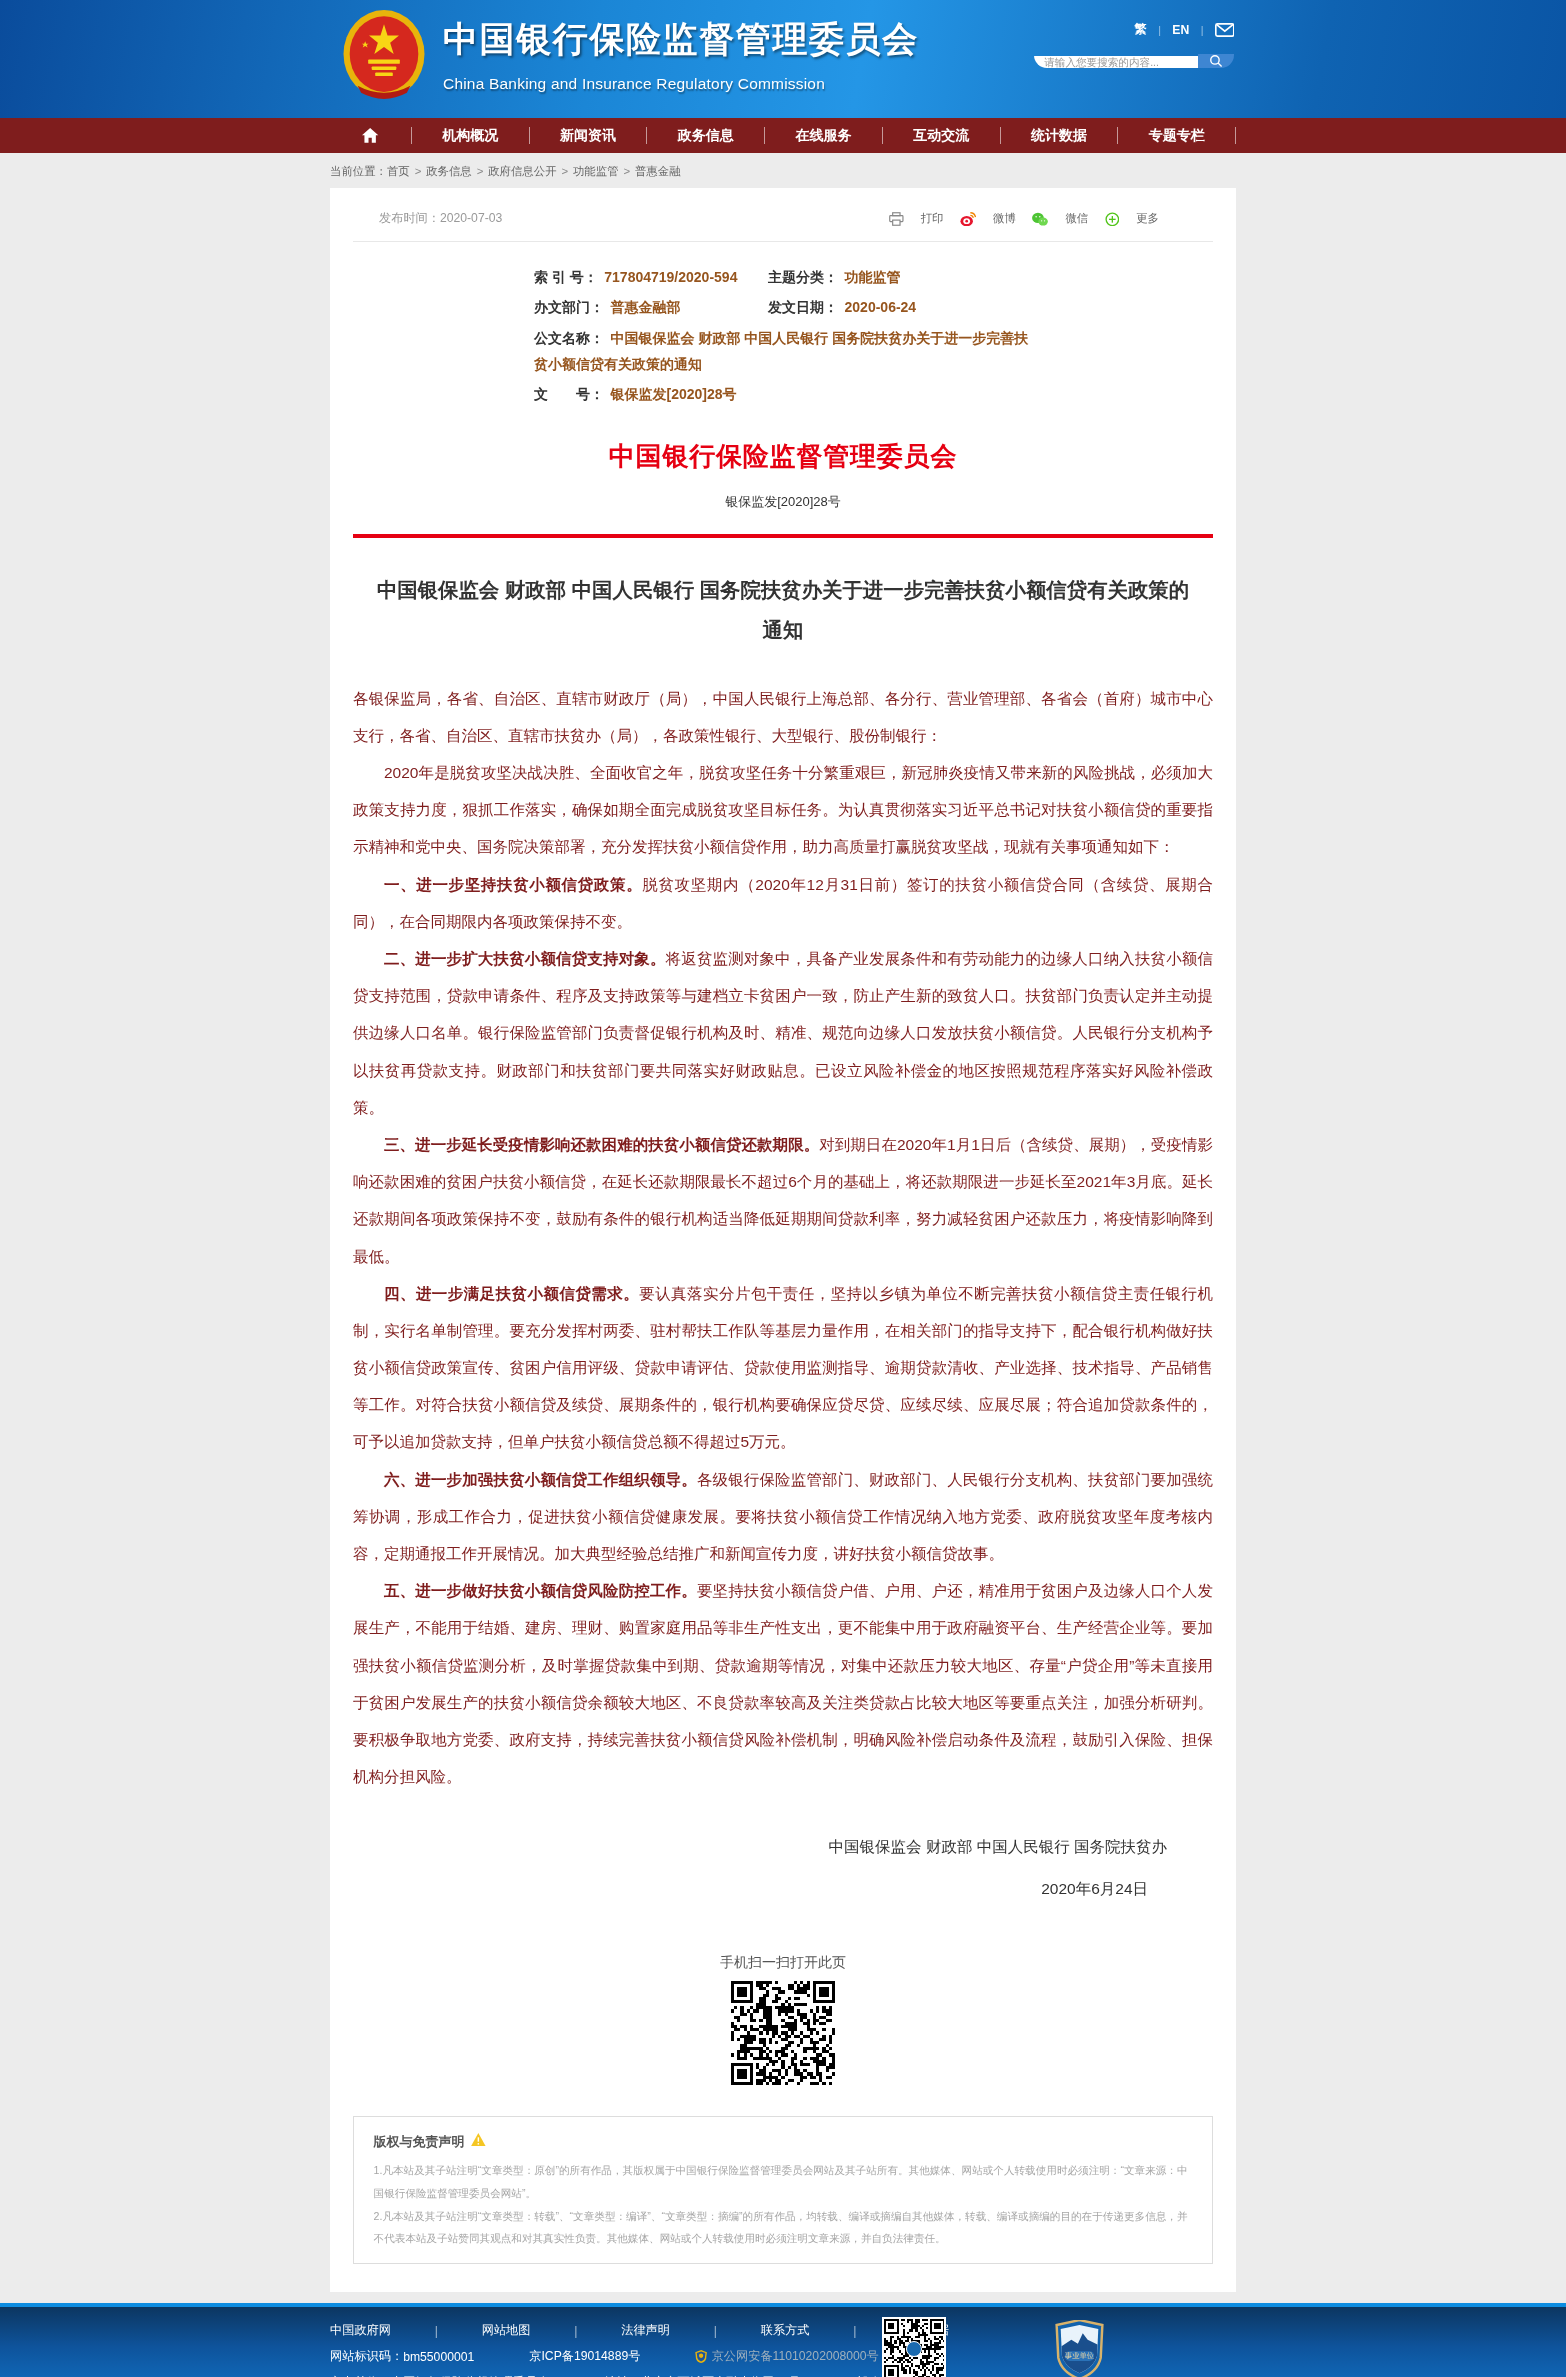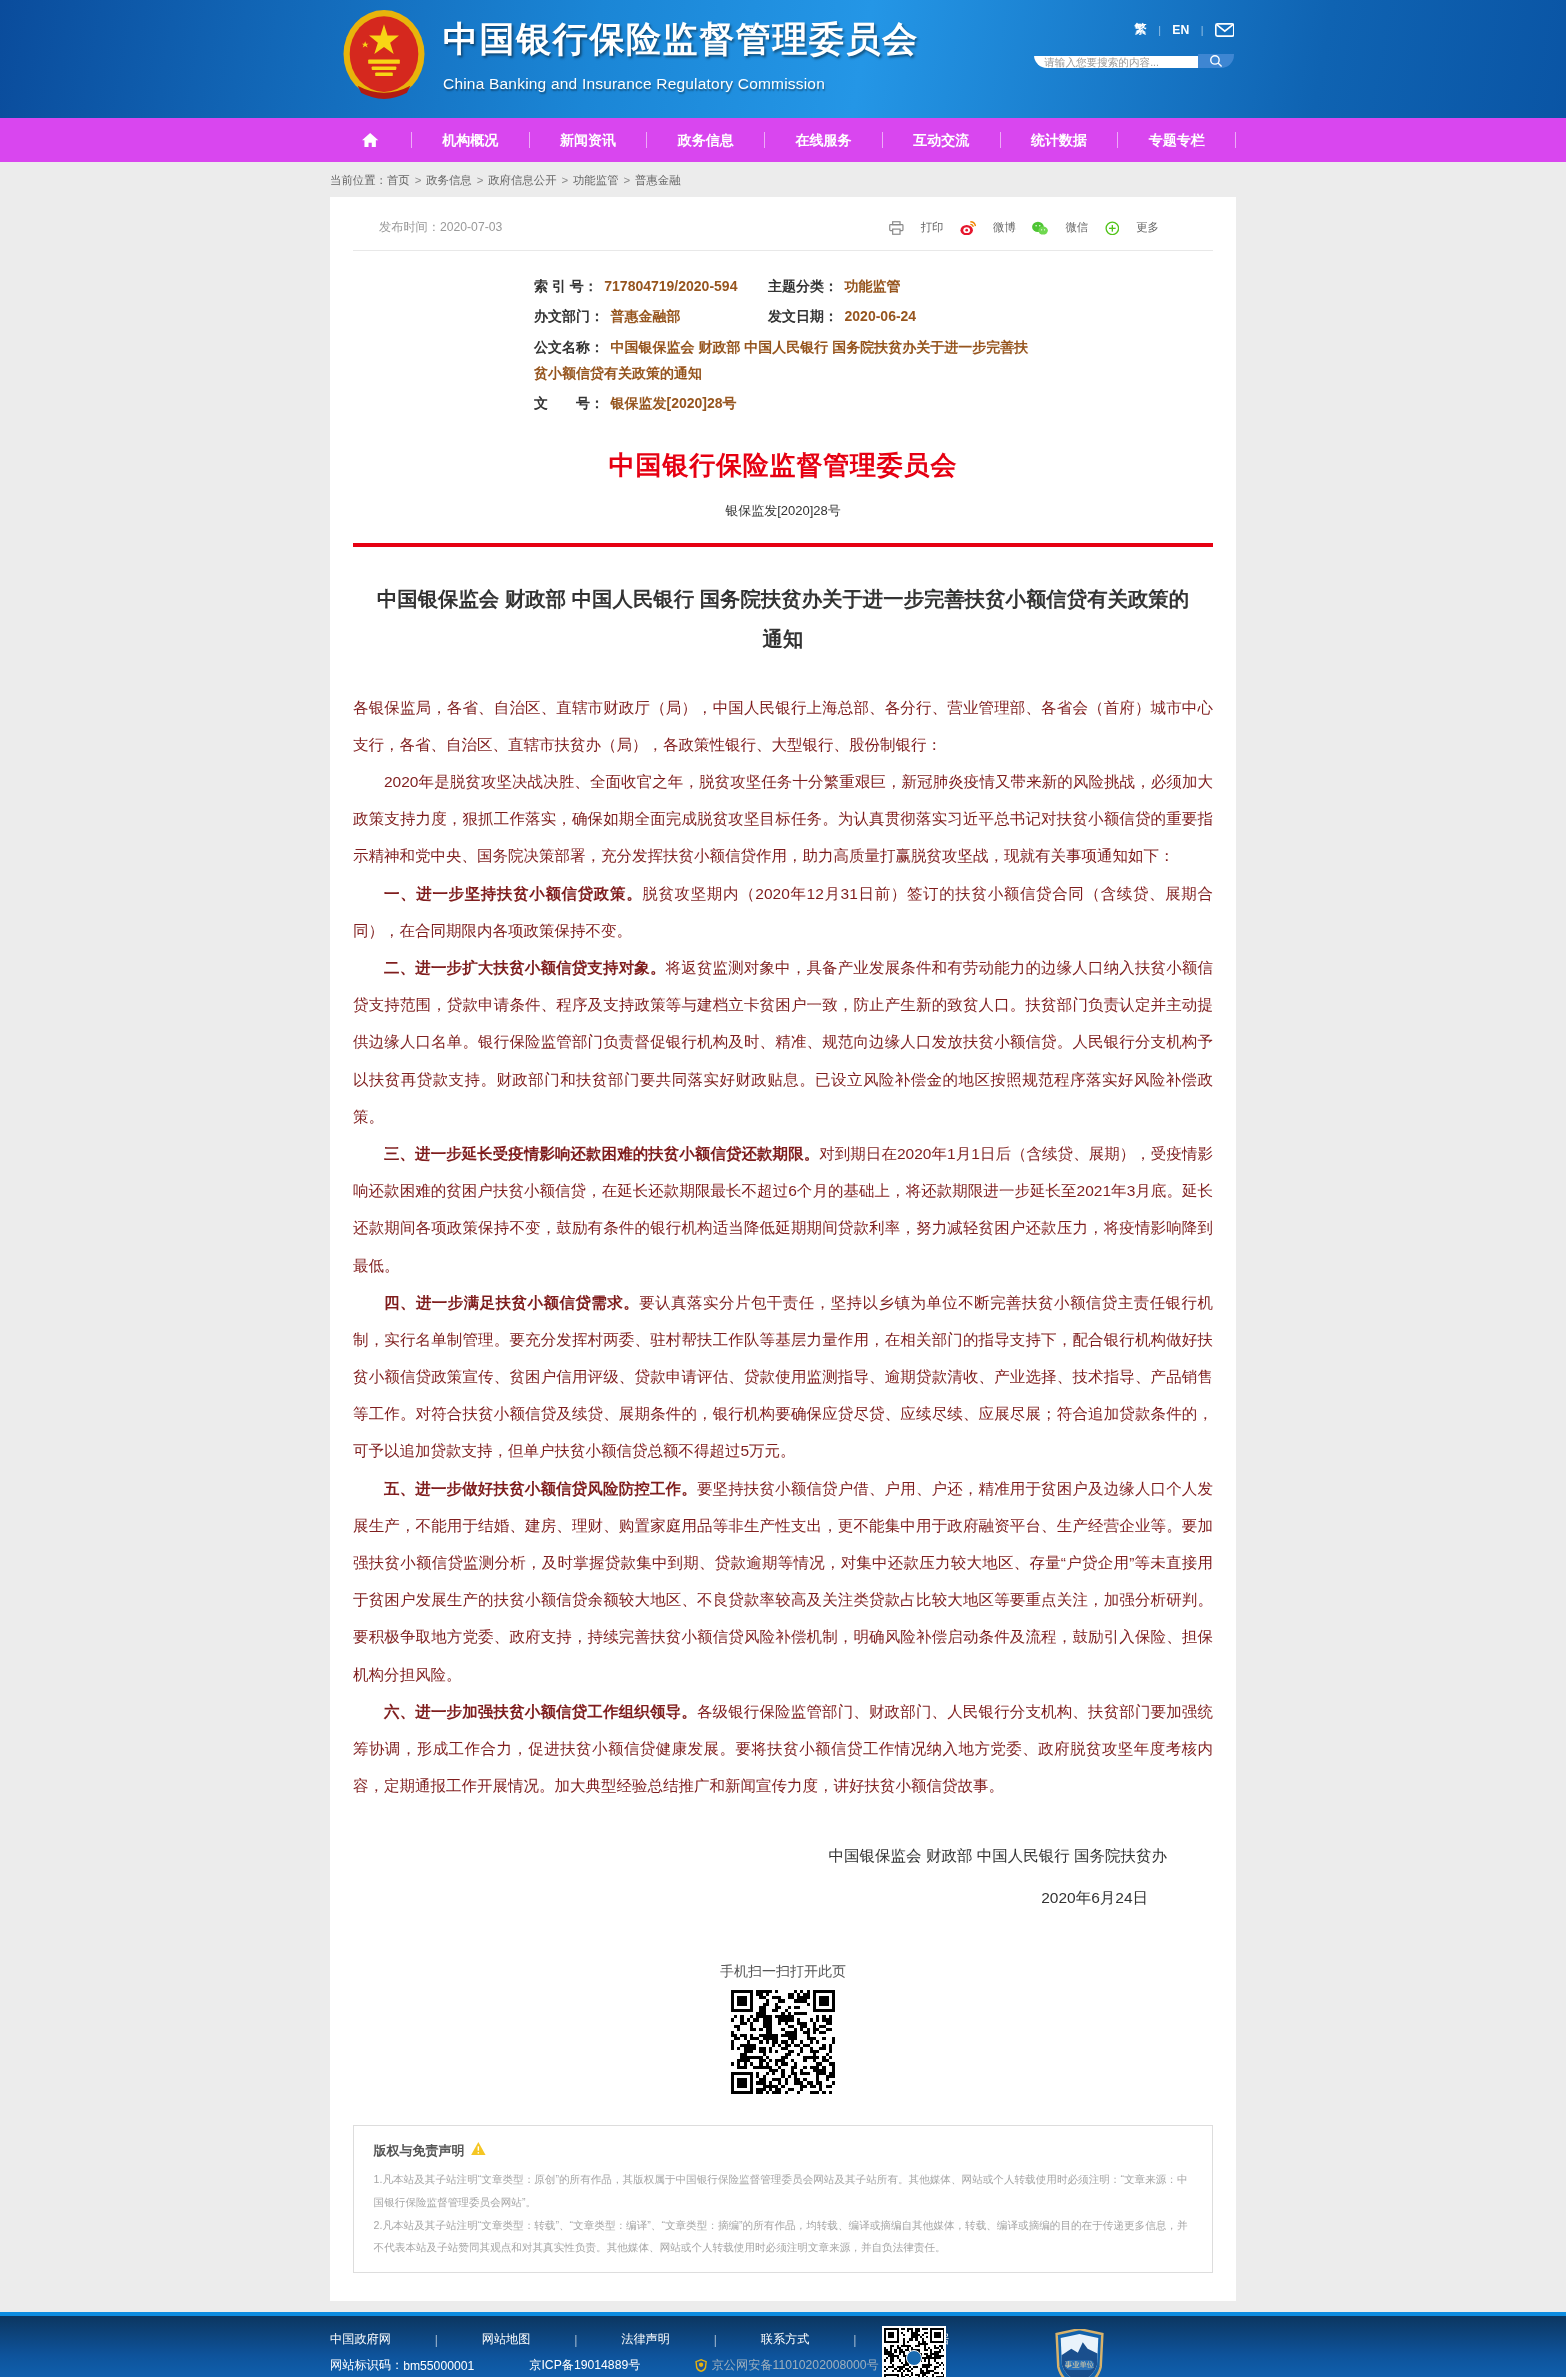--- a/index.html
+++ b/index.html
@@ -17,21 +17,21 @@
   .lang-row { display:flex; align-items:center; justify-content:flex-end; color:#fff; font-size:12.2px; gap:11.4px; }
   .lang-sep { color:rgba(255,255,255,.55); font-size:10.6px; }
   .lang-link { cursor:pointer; font-weight:bold; }
   .mail-icon svg { display:block; }
   .search-box { margin-top:0; display:flex; width:200px; height:30px; border-radius:13px; overflow:hidden;align-items:flex-end; }
   .search-input { flex:1; border:none; outline:none; padding:0 9.8px; font-size:10.6px; color:#333; background:#fff; }
   .search-input::placeholder { color:#999; }
   .search-btn { width:36px; background:#3e86d2; border:none; cursor:pointer; display:flex; align-items:center; justify-content:center; }
 
   
-  .nav-bar { height:44px; background:#d946ef; }
+  .nav-bar { height:35px; background:#7f1d1d; }
   .nav-inner { width:906px; margin:0 auto; display:flex; align-items:center; height:100%; }
   .nav-item { color:#fff; font-weight:bold; font-size:14px; text-align:center; flex:1; cursor:pointer;
               border-right:0.8px solid rgba(255,255,255,.55); line-height:16.3px; height:16.3px; }
   .nav-home { flex:0 0 82px; }
   .nav-home svg { vertical-align:-2.4px; }
 
   
   .breadcrumb { width:906px; margin:0 auto; padding:10.6px 0 9px; font-size:11.4px; color:#666; }
   .crumb-link { cursor:pointer;margin-top:21px; }
   .crumb-sep { margin:0 4.9px; color:#888; }
@@ -231,22 +231,22 @@
     <div class="red-rule"></div>
 
     <h1 class="article-title">中国银保监会 财政部 中国人民银行 国务院扶贫办关于进一步完善扶贫小额信贷有关政策的通知</h1>
     <div class="article-body" id="article-body">
         <p>各银保监局，各省、自治区、直辖市财政厅（局），中国人民银行上海总部、各分行、营业管理部、各省会（首府）城市中心支行，各省、自治区、直辖市扶贫办（局），各政策性银行、大型银行、股份制银行：</p>
         <p class="indent">2020年是脱贫攻坚决战决胜、全面收官之年，脱贫攻坚任务十分繁重艰巨，新冠肺炎疫情又带来新的风险挑战，必须加大政策支持力度，狠抓工作落实，确保如期全面完成脱贫攻坚目标任务。为认真贯彻落实习近平总书记对扶贫小额信贷的重要指示精神和党中央、国务院决策部署，充分发挥扶贫小额信贷作用，助力高质量打赢脱贫攻坚战，现就有关事项通知如下：</p>
         <p class="indent"><b>一、进一步坚持扶贫小额信贷政策。</b>脱贫攻坚期内（2020年12月31日前）签订的扶贫小额信贷合同（含续贷、展期合同），在合同期限内各项政策保持不变。</p>
         <p class="indent"><b>二、进一步扩大扶贫小额信贷支持对象。</b>将返贫监测对象中，具备产业发展条件和有劳动能力的边缘人口纳入扶贫小额信贷支持范围，贷款申请条件、程序及支持政策等与建档立卡贫困户一致，防止产生新的致贫人口。扶贫部门负责认定并主动提供边缘人口名单。银行保险监管部门负责督促银行机构及时、精准、规范向边缘人口发放扶贫小额信贷。人民银行分支机构予以扶贫再贷款支持。财政部门和扶贫部门要共同落实好财政贴息。已设立风险补偿金的地区按照规范程序落实好风险补偿政策。</p>
         <p class="indent"><b>三、进一步延长受疫情影响还款困难的扶贫小额信贷还款期限。</b>对到期日在2020年1月1日后（含续贷、展期），受疫情影响还款困难的贫困户扶贫小额信贷，在延长还款期限最长不超过6个月的基础上，将还款期限进一步延长至2021年3月底。延长还款期间各项政策保持不变，鼓励有条件的银行机构适当降低延期期间贷款利率，努力减轻贫困户还款压力，将疫情影响降到最低。</p>
         <p class="indent"><b>四、进一步满足扶贫小额信贷需求。</b>要认真落实分片包干责任，坚持以乡镇为单位不断完善扶贫小额信贷主责任银行机制，实行名单制管理。要充分发挥村两委、驻村帮扶工作队等基层力量作用，在相关部门的指导支持下，配合银行机构做好扶贫小额信贷政策宣传、贫困户信用评级、贷款申请评估、贷款使用监测指导、逾期贷款清收、产业选择、技术指导、产品销售等工作。对符合扶贫小额信贷及续贷、展期条件的，银行机构要确保应贷尽贷、应续尽续、应展尽展；符合追加贷款条件的，可予以追加贷款支持，但单户扶贫小额信贷总额不得超过5万元。</p>
+        <p class="indent"><b>六、进一步加强扶贫小额信贷工作组织领导。</b>各级银行保险监管部门、财政部门、人民银行分支机构、扶贫部门要加强统筹协调，形成工作合力，促进扶贫小额信贷健康发展。要将扶贫小额信贷工作情况纳入地方党委、政府脱贫攻坚年度考核内容，定期通报工作开展情况。加大典型经验总结推广和新闻宣传力度，讲好扶贫小额信贷故事。</p>
         <p class="indent"><b>五、进一步做好扶贫小额信贷风险防控工作。</b>要坚持扶贫小额信贷户借、户用、户还，精准用于贫困户及边缘人口个人发展生产，不能用于结婚、建房、理财、购置家庭用品等非生产性支出，更不能集中用于政府融资平台、生产经营企业等。要加强扶贫小额信贷监测分析，及时掌握贷款集中到期、贷款逾期等情况，对集中还款压力较大地区、存量“户贷企用”等未直接用于贫困户发展生产的扶贫小额信贷余额较大地区、不良贷款率较高及关注类贷款占比较大地区等要重点关注，加强分析研判。要积极争取地方党委、政府支持，持续完善扶贫小额信贷风险补偿机制，明确风险补偿启动条件及流程，鼓励引入保险、担保机构分担风险。</p>
-        <p class="indent"><b>六、进一步加强扶贫小额信贷工作组织领导。</b>各级银行保险监管部门、财政部门、人民银行分支机构、扶贫部门要加强统筹协调，形成工作合力，促进扶贫小额信贷健康发展。要将扶贫小额信贷工作情况纳入地方党委、政府脱贫攻坚年度考核内容，定期通报工作开展情况。加大典型经验总结推广和新闻宣传力度，讲好扶贫小额信贷故事。</p>
       </div>
 
     <div class="signature">中国银保监会 财政部 中国人民银行 国务院扶贫办</div>
     <div class="sign-date">2020年6月24日</div>
 
     <div class="qr-section">
       <div class="qr-caption">手机扫一扫打开此页</div>
       <div class="qr-main" id="qr-main"><svg viewBox="0 0 33 33" width="100%" height="100%" shape-rendering="crispEdges">
             <rect width="33" height="33" fill="#fff"></rect>
             <g fill="#000">

